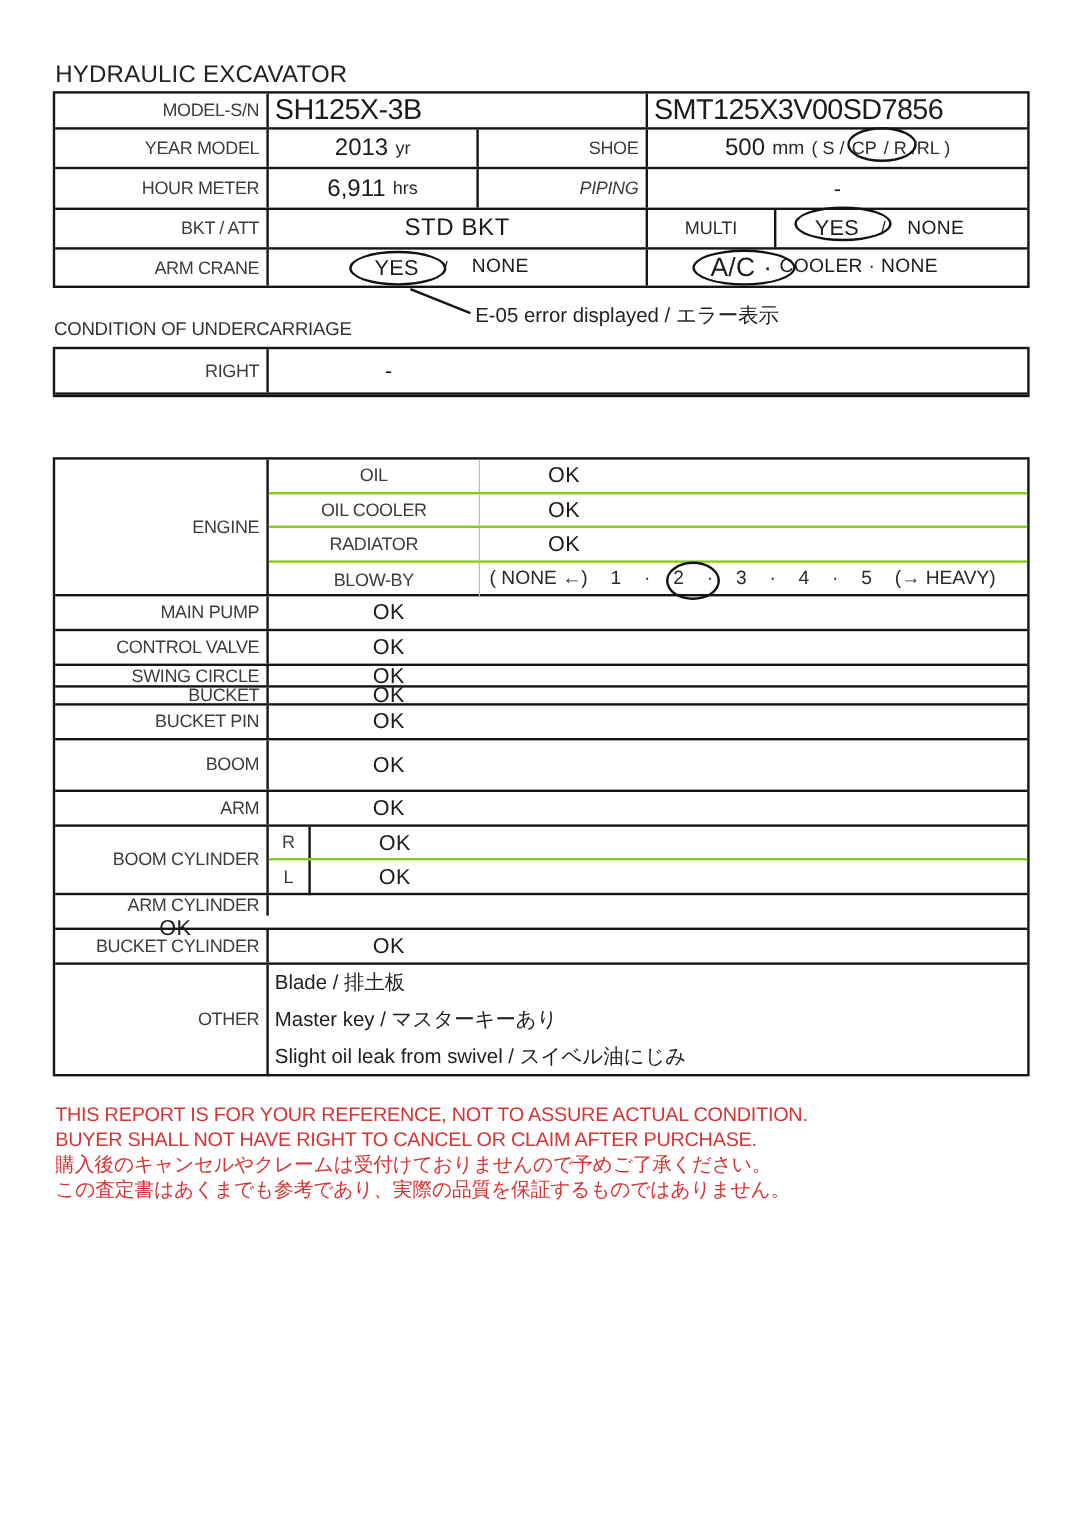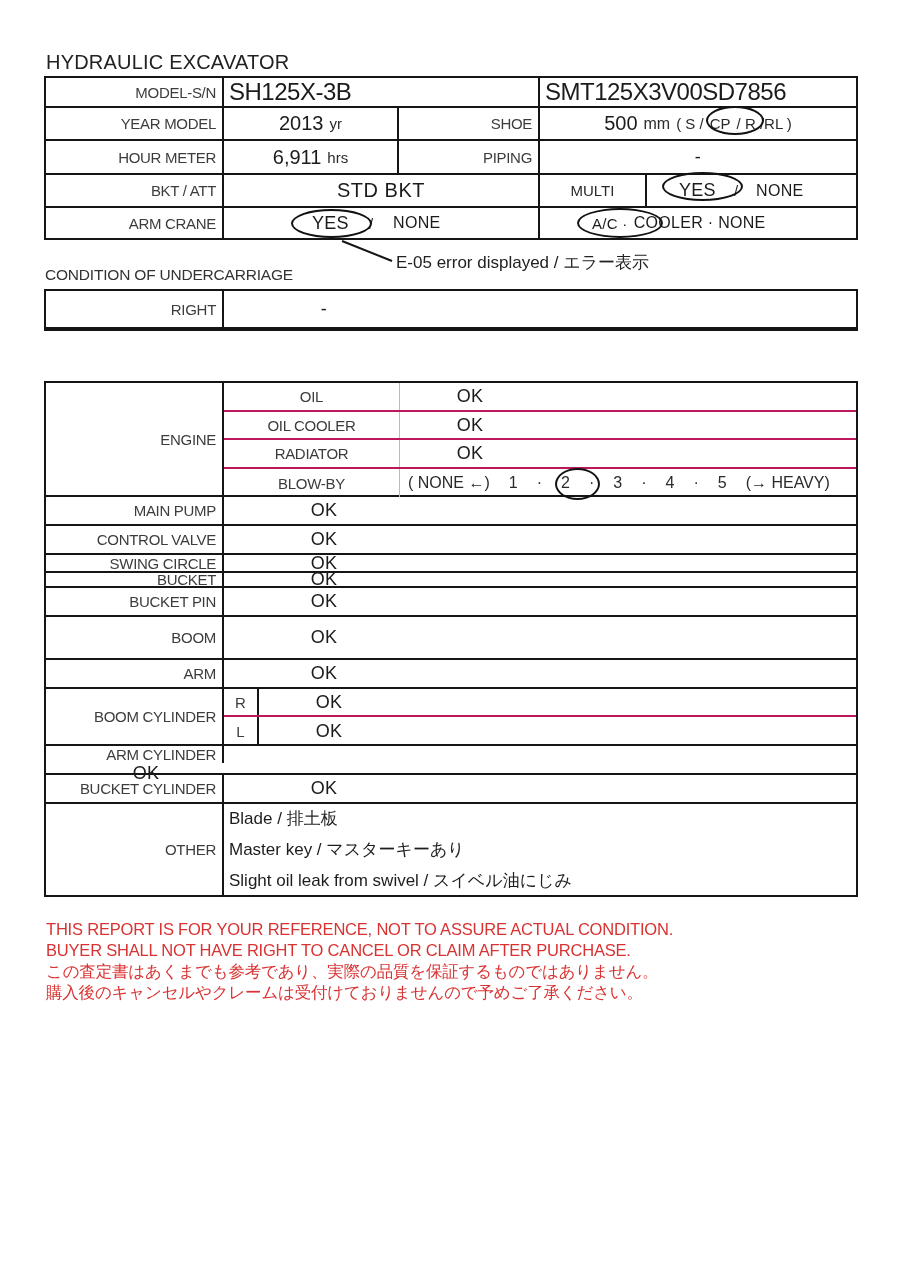--- a/index.html
+++ b/index.html
@@ -39,21 +39,21 @@
   .mid { font-size: 15px; color: #2a2a2a; }
   .center { justify-content: center; }
   .v18 { font-size: 18px; letter-spacing: 0.3px; color: #1b1b1b; }
   .okslot200 { width: 200px; text-align: center; }
   .okslot140 { width: 140px; text-align: center; }
   .heading2 {
     position: absolute; left: 45px; top: 266px;
     font-size: 15.5px; letter-spacing: -0.2px; color: #333;
   }
   .red { color: #d93232; }
-  .esub { display: flex; border-bottom: 2px solid #be185d; }
+  .esub { display: flex; border-bottom: 2px solid #84cc16; }
   .esub.last { border-bottom: none; }
   .esub-lab {
     width: 176px; border-right: 1px solid #bcbcbc;
     display: flex; align-items: center; justify-content: center;
     font-size: 15px; color: #3c3c3c; letter-spacing: -0.3px;
   }
   .esub-val { flex: 1; display: flex; align-items: center; }
   .rl-cell {
     width: 35px; border-right: 2px solid #151515;
     display: flex; align-items: center; justify-content: center;
@@ -109,21 +109,21 @@
         <span class="mid">CP</span>
         <span class="mid">/ R /RL )</span>
       </div>
     </div>
     <div class="row" style="height:34px;">
       <div class="cell lab w-lab">HOUR METER</div>
       <div class="cell center" style="width:175px; gap:6px;">
         <span class="num">6,911</span>
         <span class="unit">hrs</span>
       </div>
-      <div class="cell lab" style="width:141px;">PIPING</div>
+      <div class="cell lab" style="width:141px;font-style:italic;">PIPING</div>
       <div class="cell end center" style="flex:1;">
         <span class="v18">-</span>
       </div>
     </div>
     <div class="row" style="height:33px;">
       <div class="cell lab w-lab">BKT / ATT</div>
       <div class="cell center" style="width:316px;">
         <span class="num" style="letter-spacing:0.5px;">STD BKT</span>
       </div>
       <div class="cell center" style="width:107px;">
@@ -136,21 +136,21 @@
       </div>
     </div>
     <div class="row last" style="height:30px;">
       <div class="cell lab w-lab">ARM CRANE</div>
       <div class="cell opt-flex" style="width:316px; padding-left:88px; gap:20px;">
         <span class="v18">YES</span>
         <span class="mid">/</span>
         <span class="v18" style="font-size:16px;">NONE</span>
       </div>
       <div class="cell end opt-flex" style="flex:1; padding-left:52px; gap:6px;">
-        <span class="v18" style="font-size:15px;">A/C ·</span>
+        <span class="v18" style="font-size:22px;">A/C ·</span>
         <span class="v18" style="font-size:16px;">COOLER · NONE</span>
       </div>
     </div>
   </div>
 
   <svg class="leader" width="58" height="26">
     <line x1="4" y1="3" x2="54" y2="23" stroke="#151515" stroke-width="2"></line>
   </svg>
   <div class="annotation">E-05 error displayed / エラー表示</div>
 
@@ -295,17 +295,17 @@
 
   <div class="circ" style="left:706px; top:106px; width:58px; height:29px;"></div>
   <div class="circ" style="left:662px; top:172px; width:81px; height:29px;"></div>
   <div class="circ" style="left:291px; top:209px; width:81px; height:29px;"></div>
   <div class="circ" style="left:577px; top:208px; width:86px; height:30px;"></div>
   <div class="circ" style="left:555px; top:468px; width:45px; height:32px;"></div>
 
   <div class="disclaimer red">
     <div>THIS REPORT IS FOR YOUR REFERENCE, NOT TO ASSURE ACTUAL CONDITION.</div>
     <div>BUYER SHALL NOT HAVE RIGHT TO CANCEL OR CLAIM AFTER PURCHASE.</div>
+    <div>購入後のキャンセルやクレームは受付けておりませんので予めご了承ください。</div>
     <div>この査定書はあくまでも参考であり、実際の品質を保証するものではありません。</div>
-    <div>購入後のキャンセルやクレームは受付けておりませんので予めご了承ください。</div>
   </div>
 
 </div>
 
 </body></html>

